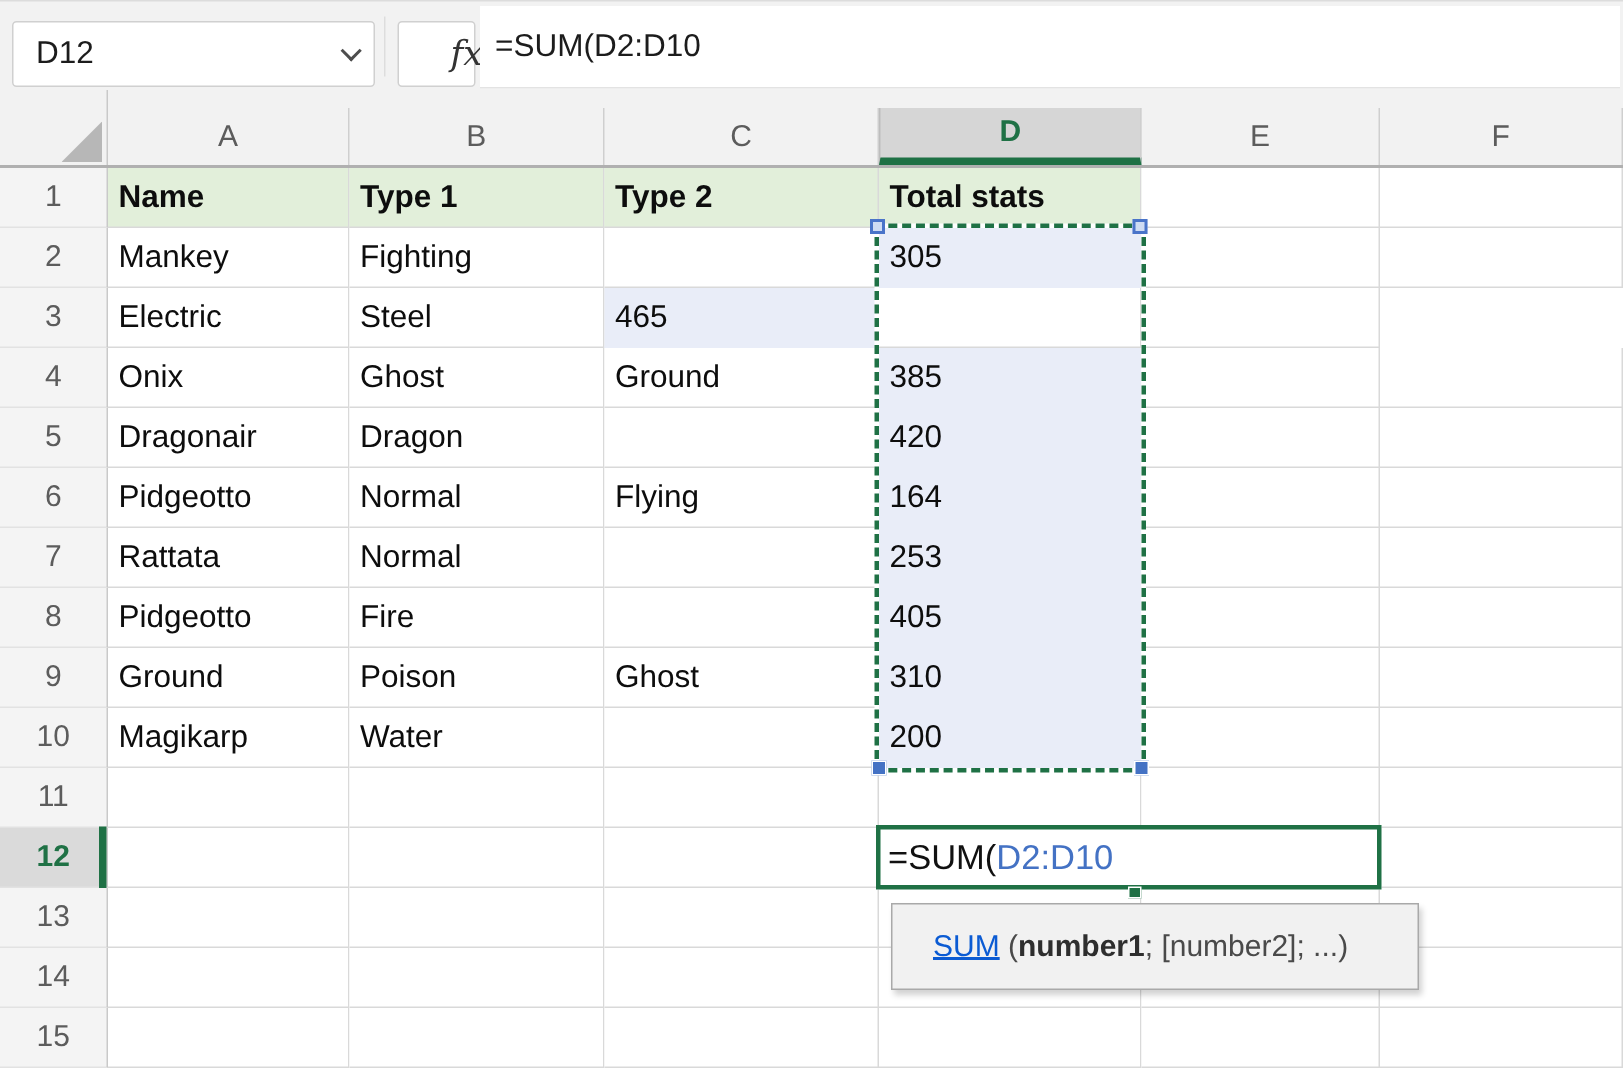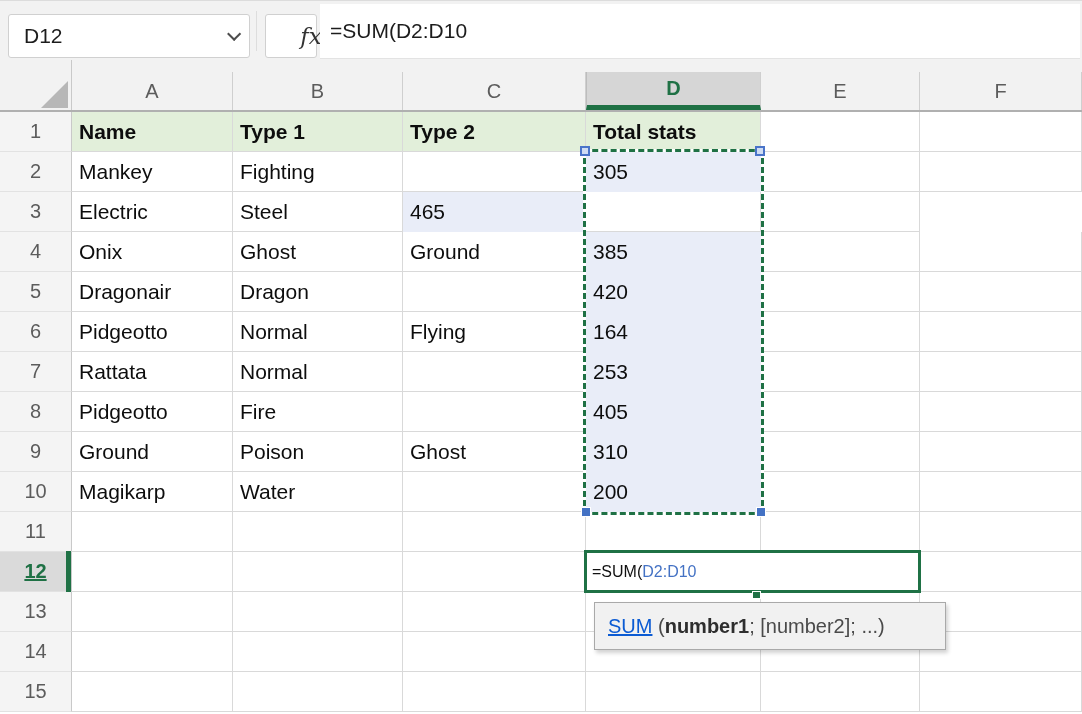--- a/index.html
+++ b/index.html
@@ -40,42 +40,42 @@
   .hbox.sel{background:#d6d6d6;color:var(--accent);font-weight:700;
     border-bottom:5px solid var(--accent);line-height:33px;border-left:1px solid #bdbdbd;}
   .corner{position:relative;border-right:1px solid #c9c9c9;}
   .tri{position:absolute;right:3px;bottom:2px;width:27px;height:27px;background:#b7b7b7;
     -webkit-clip-path:polygon(100% 0,100% 100%,0 100%);clip-path:polygon(100% 0,100% 100%,0 100%);}
 
   .rows{position:relative;}
   .row{display:grid;grid-template-columns:72px 161px 170px 183px 175px 159px 162px;height:40px;}
   .rh{position:relative;background:#f4f4f4;border-right:1px solid #c9c9c9;border-bottom:1px solid #e2e2e2;
     display:flex;align-items:center;justify-content:center;font-size:20px;color:#5c5c5c;}
-  .rh.sel{background:#dadada;color:var(--accent);font-weight:700;text-decoration:underline;}
+  .rh.sel{background:#dadada;color:var(--accent);font-weight:700;}
   .rh.sel::after{content:'';position:absolute;right:0;top:-1px;bottom:-1px;width:5px;background:var(--accent);}
   .cell{background:#fff;border-right:1px solid #d9d9d9;border-bottom:1px solid #d9d9d9;
     display:flex;align-items:center;padding-left:7px;font-size:21px;color:#0d0d0d;
     white-space:nowrap;overflow:hidden;}
   .cell.green{background:var(--hdrgreen);font-weight:700;}
   .cell.insel{background:var(--selfill);border-right-color:var(--selfill);border-bottom-color:var(--selfill);}
 
   
   .ants-back,.ants{position:absolute;left:583px;top:89px;width:181px;height:366px;pointer-events:none;}
   .ants-back{border:3px solid #ffffff;}
   .ants{border:3px dashed var(--accent);}
   .handle{position:absolute;width:10px;height:10px;background:var(--refblue);border:1px solid #fff;}
   .handle.hollow{background:#cfdcf3;border:2px solid #4a74c9;}
   .editbox{position:absolute;left:584px;top:490px;width:337px;height:43px;background:#fff;
     border:3px solid var(--accent);display:flex;align-items:center;padding-left:5px;
-    font-size:16px;color:#111;white-space:pre;}
+    font-size:23px;color:#111;white-space:pre;}
   .editbox .ref{color:var(--refblue);}
   .nub{position:absolute;left:752px;top:531px;width:9px;height:8px;background:var(--accent);border:1px solid #fff;}
-  .tooltip{position:absolute;left:594px;top:542px;width:352px;height:48px;background:#f1f1f1;
+  .tooltip{position:absolute;left:594px;top:542px;width:352px;height:58px;background:#f1f1f1;
     border:1px solid #a9a9a9;box-shadow:2px 3px 4px rgba(0,0,0,0.18);
-    display:flex;align-items:center;padding-left:13px;font-size:20px;color:#4a4a4a;white-space:pre;}
+    display:flex;align-items:center;padding-left:27px;font-size:20px;color:#4a4a4a;white-space:pre;}
   .tooltip .fn{color:var(--linkblue);text-decoration:underline;cursor:pointer;}
   .tooltip .b{font-weight:700;color:#2e2e2e;}
 </style>
 </head>
 <body>
 
 <div class="app">
 
   <div class="topbar">
     <div class="namebox">

